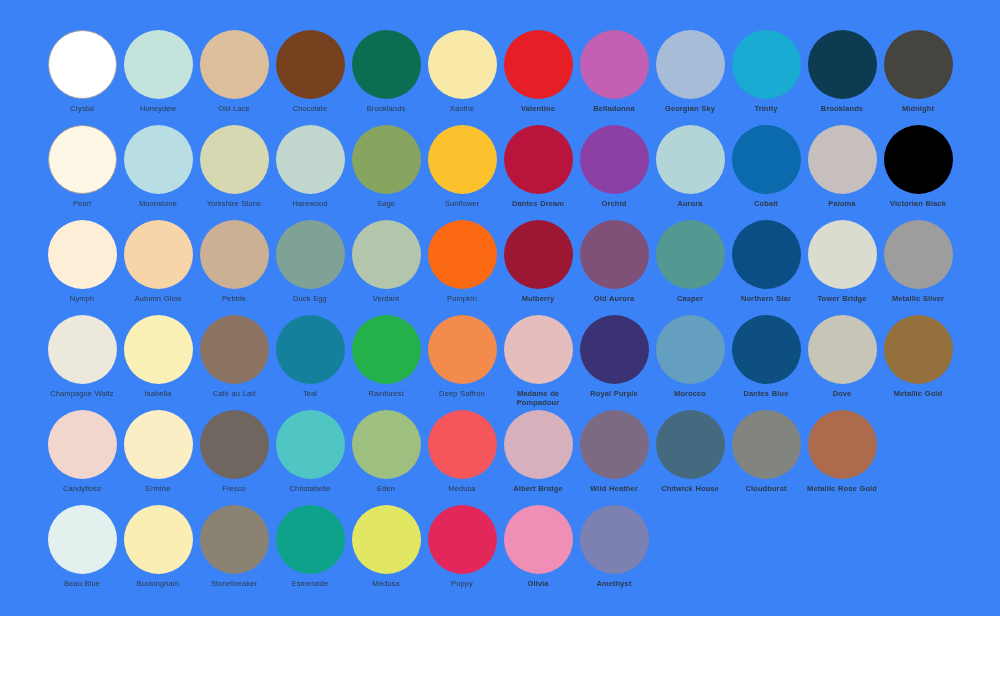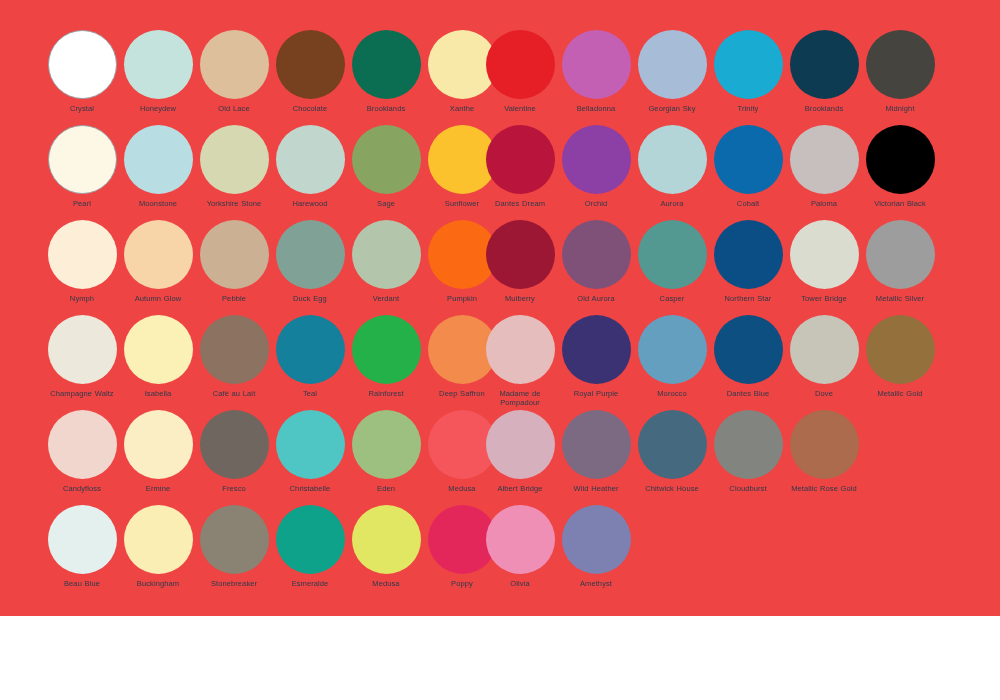--- a/index.html
+++ b/index.html
@@ -12,30 +12,30 @@
     height: 700px;
     font-family: "Liberation Sans", sans-serif;
     overflow: hidden;
     position: relative;
   }
 
   #palette-board {
     position: relative;
     width: 1000px;
     height: 616px;
-    background: #ef4444;
+    background: #3b82f6;
   }
 
   .panel {
     position: absolute;
     top: 30px;
   }
 
   #panel-left  { left: 44px;  }
-  #panel-right { left: 482px; }
+  #panel-right { left: 500px; font-weight: bold; }
 
   .swatch-row {
     display: flex;
     height: 95px;
   }
 
   .swatch-cell {
     width: 76px;
     display: flex;
     flex-direction: column;

